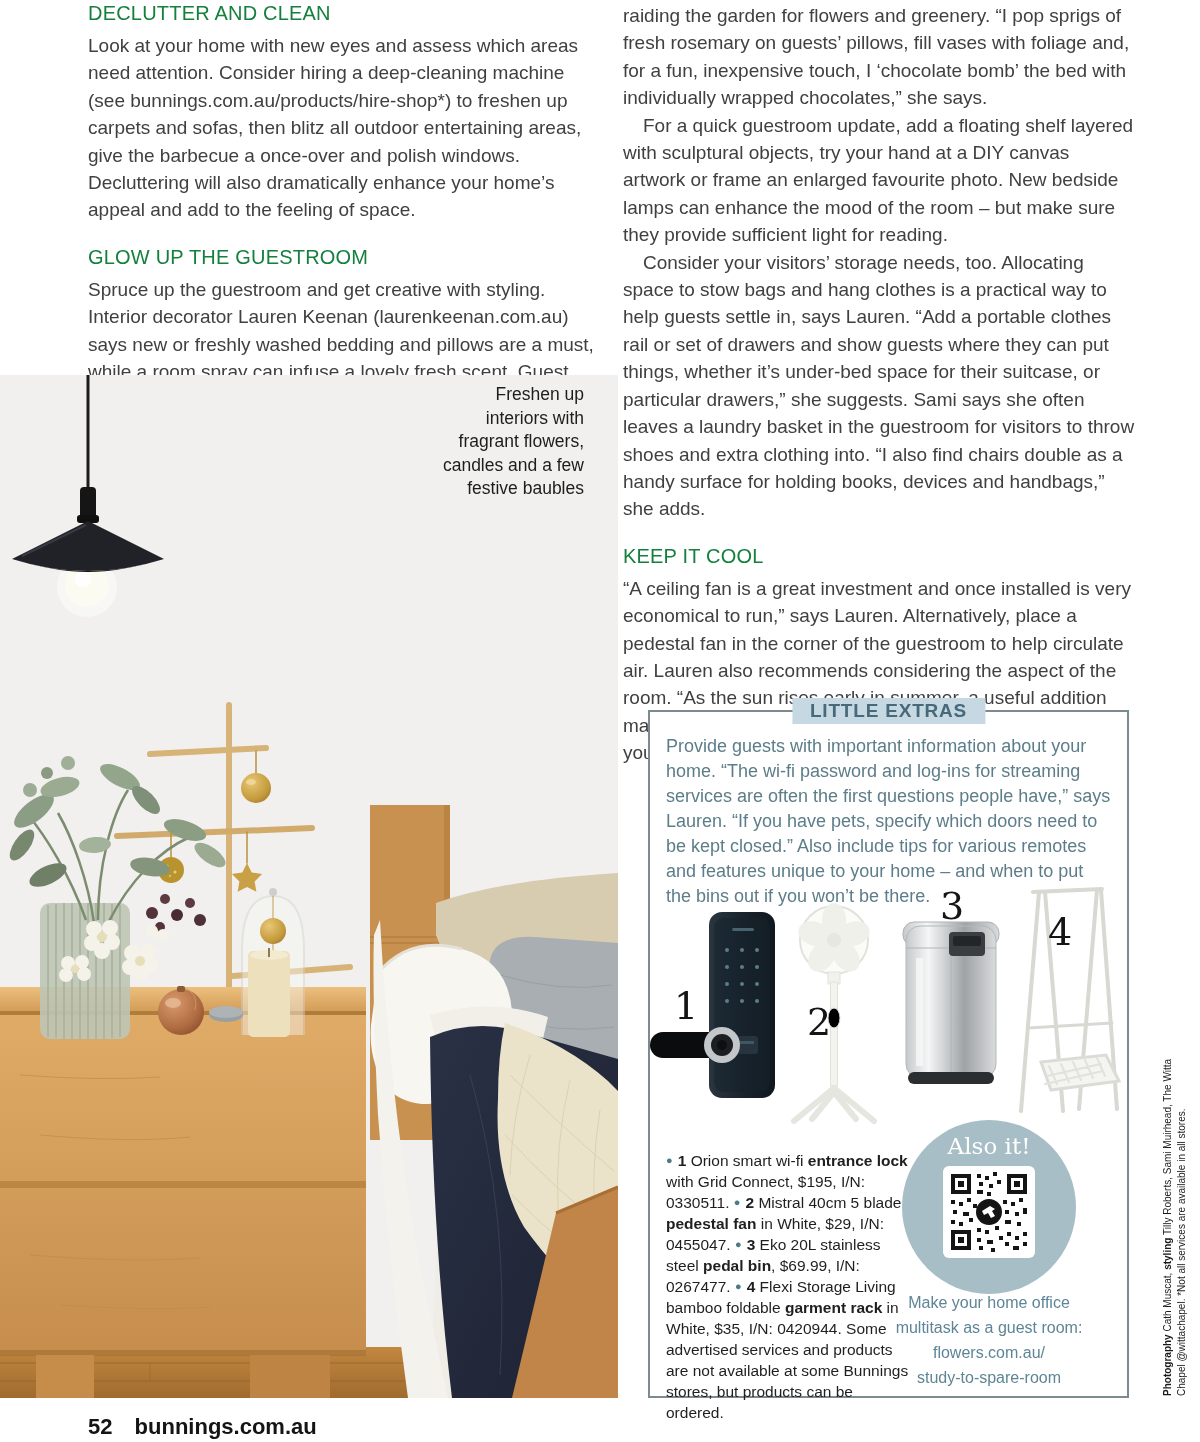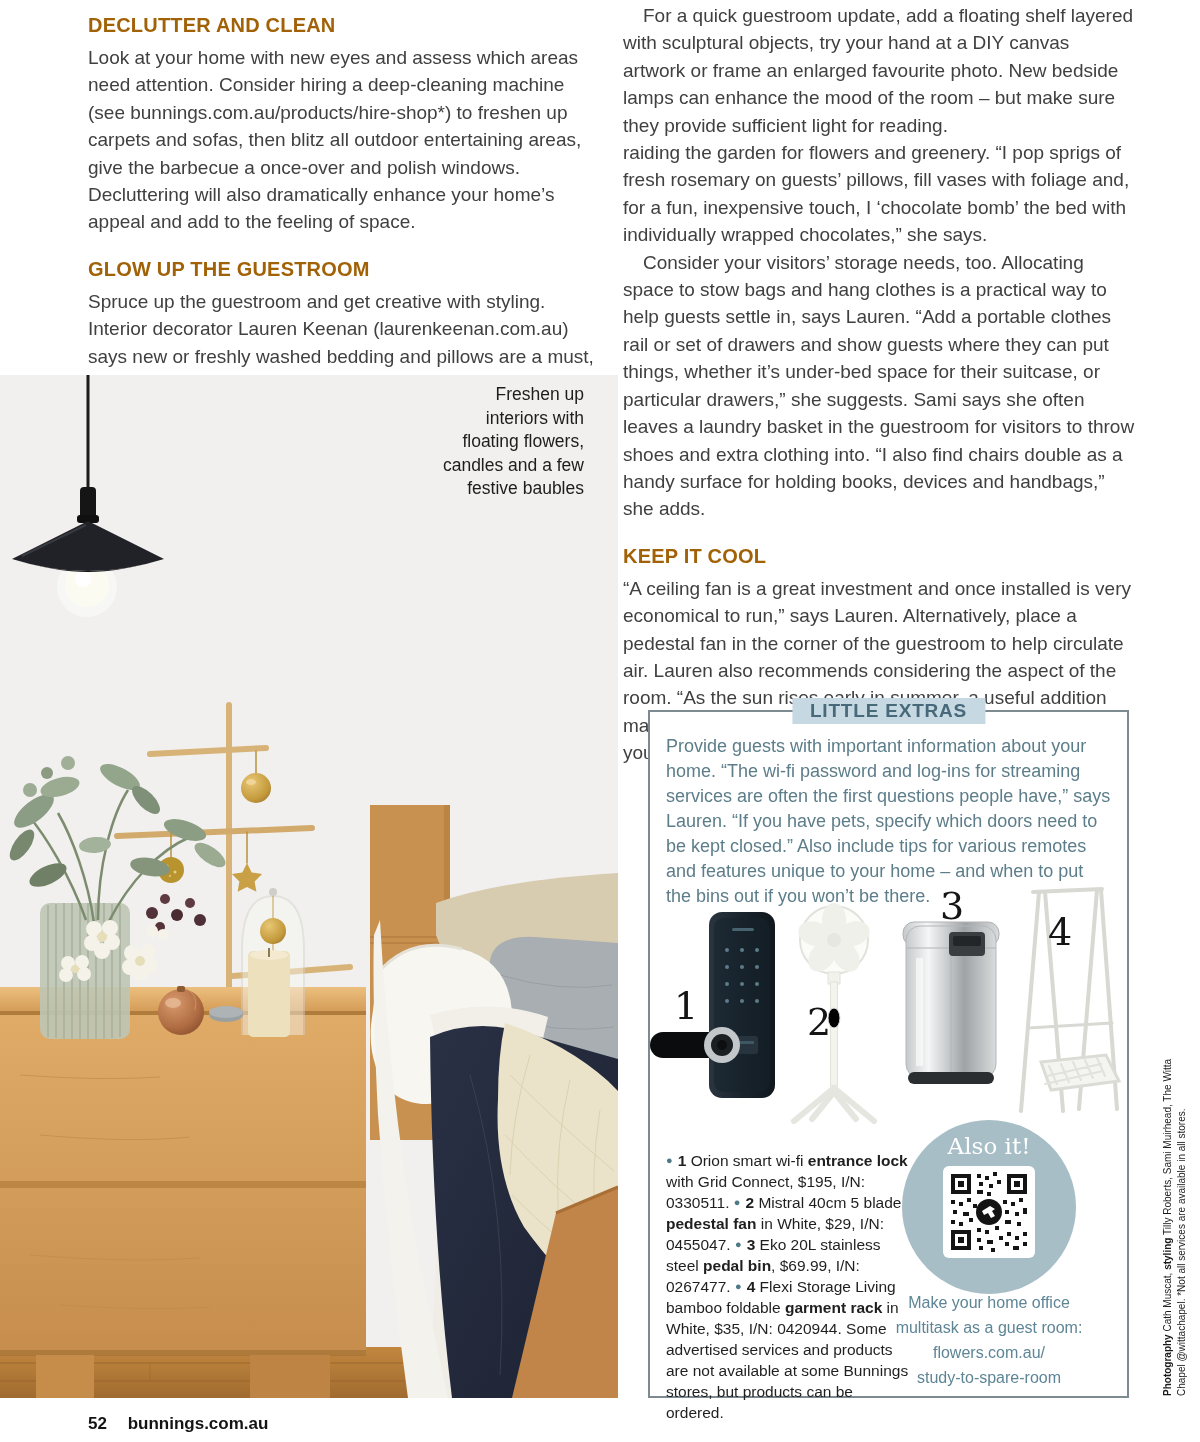--- a/index.html
+++ b/index.html
@@ -1,21 +1,21 @@
 <!DOCTYPE html>
 <html><head>
 <meta charset="utf-8">
 <style>
   html,body{margin:0;padding:0;background:#ffffff;}
   .page{position:relative;width:1200px;height:1442px;background:#fff;overflow:hidden;
         font-family:"Liberation Sans",sans-serif;color:#3d3d3d;}
   .col{position:absolute;top:2px;}
   .col-left{left:88px;width:508px;}
   .col-right{left:623px;width:512px;}
-  h3{margin:12px 0 7px;font-size:20px;font-weight:bold;color:#a16207;letter-spacing:.2px;}
+  h3{margin:0 0 7px;font-size:20px;font-weight:normal;color:#15803d;letter-spacing:.2px;}
   h3.mt{margin-top:22px;}
   p.body{margin:0;font-size:19px;line-height:27.4px;color:#404040;}
   p.indent{text-indent:20px;}
   .next-arrow{color:#57808f;font-size:15px;margin-left:5px;}
   
   .photo{position:absolute;left:0;top:375px;width:618px;height:1023px;margin:0;}
   .photo svg{display:block;}
   .photo-caption{position:absolute;top:8px;right:34px;width:170px;text-align:right;
     font-size:17.5px;font-weight:normal;color:#1d1d1d;line-height:23.5px;}
   
@@ -38,38 +38,38 @@
     border-radius:50%;background:#a8bec6;}
   .read-label{margin-top:13px;text-align:center;font-family:"DejaVu Serif",serif;
     font-size:23px;color:#ffffff;}
   .qr{position:absolute;left:41px;top:46px;}
   .read-link{position:absolute;left:224px;top:578px;width:230px;text-align:center;
     font-size:16px;line-height:25px;color:#5d8596;}
   
   .credits{position:absolute;left:1161px;top:1040px;height:356px;width:30px;
     writing-mode:vertical-rl;transform:rotate(180deg);
     font-size:10px;line-height:13.5px;color:#1a1a1a;}
-  .footer{position:absolute;left:88px;top:1414px;font-size:17px;font-weight:bold;color:#141414;}
+  .footer{position:absolute;left:88px;top:1414px;font-size:22px;font-weight:bold;color:#141414;}
   .footer .site{margin-left:16px;}
 </style>
 </head>
 <body>
 
 <div class="page">
 
   <section class="col col-left">
     <h3>DECLUTTER AND CLEAN</h3>
     <p class="body">Look at your home with new eyes and assess which areas need attention. Consider hiring a deep-cleaning machine (see bunnings.com.au/products/hire-shop*) to freshen up carpets and sofas, then blitz all outdoor entertaining areas, give the barbecue a once-over and polish windows. Decluttering will also dramatically enhance your home’s appeal and add to the feeling of space.</p>
     <h3 class="mt">GLOW UP THE GUESTROOM</h3>
     <p class="body">Spruce up the guestroom and get creative with styling. Interior decorator Lauren Keenan (laurenkeenan.com.au) says new or freshly washed bedding and pillows are a must, while a room spray can infuse a lovely fresh scent. Guest accommodation host Sami Muirhead recommends</p>
   </section>
 
   <section class="col col-right">
+    <p class="body">raiding the garden for flowers and greenery. “I pop sprigs of fresh rosemary on guests’ pillows, fill vases with foliage and, for a fun, inexpensive touch, I ‘chocolate bomb’ the bed with individually wrapped chocolates,” she says.</p>
     <p class="body indent">For a quick guestroom update, add a floating shelf layered with sculptural objects, try your hand at a DIY canvas artwork or frame an enlarged favourite photo. New bedside lamps can enhance the mood of the room – but make sure they provide sufficient light for reading.</p>
-    <p class="body">raiding the garden for flowers and greenery. “I pop sprigs of fresh rosemary on guests’ pillows, fill vases with foliage and, for a fun, inexpensive touch, I ‘chocolate bomb’ the bed with individually wrapped chocolates,” she says.</p>
     <p class="body indent">Consider your visitors’ storage needs, too. Allocating space to stow bags and hang clothes is a practical way to help guests settle in, says Lauren. “Add a portable clothes rail or set of drawers and show guests where they can put things, whether it’s under-bed space for their suitcase, or particular drawers,” she suggests. Sami says she often leaves a laundry basket in the guestroom for visitors to throw shoes and extra clothing into. “I also find chairs double as a handy surface for holding books, devices and handbags,” she adds.</p>
     <h3 class="mt">KEEP IT COOL</h3>
     <p class="body"><span>“A ceiling fan is a great investment and once installed is very economical to run,” says Lauren. Alternatively, place a pedestal fan in the corner of the guestroom to help circulate air. Lauren also recommends considering the aspect of the room. “As the sun rises early in summer, a useful addition may be an off-the-shelf blockout blind you can install yourself, so the room is conducive to sleep-ins.”</span><span class="next-arrow">▶</span></p>
   </section>
 
   <figure class="photo">
     <svg viewBox="0 0 618 1023" width="618" height="1023">
       <defs>
         <linearGradient id="wood" x1="0" y1="0" x2="0" y2="1">
           <stop offset="0" stop-color="#dfab67"></stop>
@@ -222,21 +222,21 @@
           </g>
           <circle cx="102" cy="562" r="5" fill="#e6deb8"></circle>
           <circle cx="140" cy="586" r="5" fill="#e6deb8"></circle>
           <circle cx="75" cy="594" r="4" fill="#e6deb8"></circle>
         </g>
       </g>
     </svg>
     <figcaption class="photo-caption">
       <div>Freshen up</div>
       <div>interiors with</div>
-      <div>floating flowers,</div>
+      <div>fragrant flowers,</div>
       <div>candles and a few</div>
       <div>festive baubles</div>
     </figcaption>
   </figure>
 
   <aside class="extras">
     <div class="extras-title">LITTLE EXTRAS</div>
     <p class="extras-intro">Provide guests with important information about your home. “The wi-fi password and log-ins for streaming services are often the first questions people have,” says Lauren. “If you have pets, specify which doors need to be kept closed.” Also include tips for various remotes and features unique to your home – and when to put the bins out if you won’t be there.</p>
 
     <svg class="products" viewBox="0 0 477 258" width="477" height="258">

